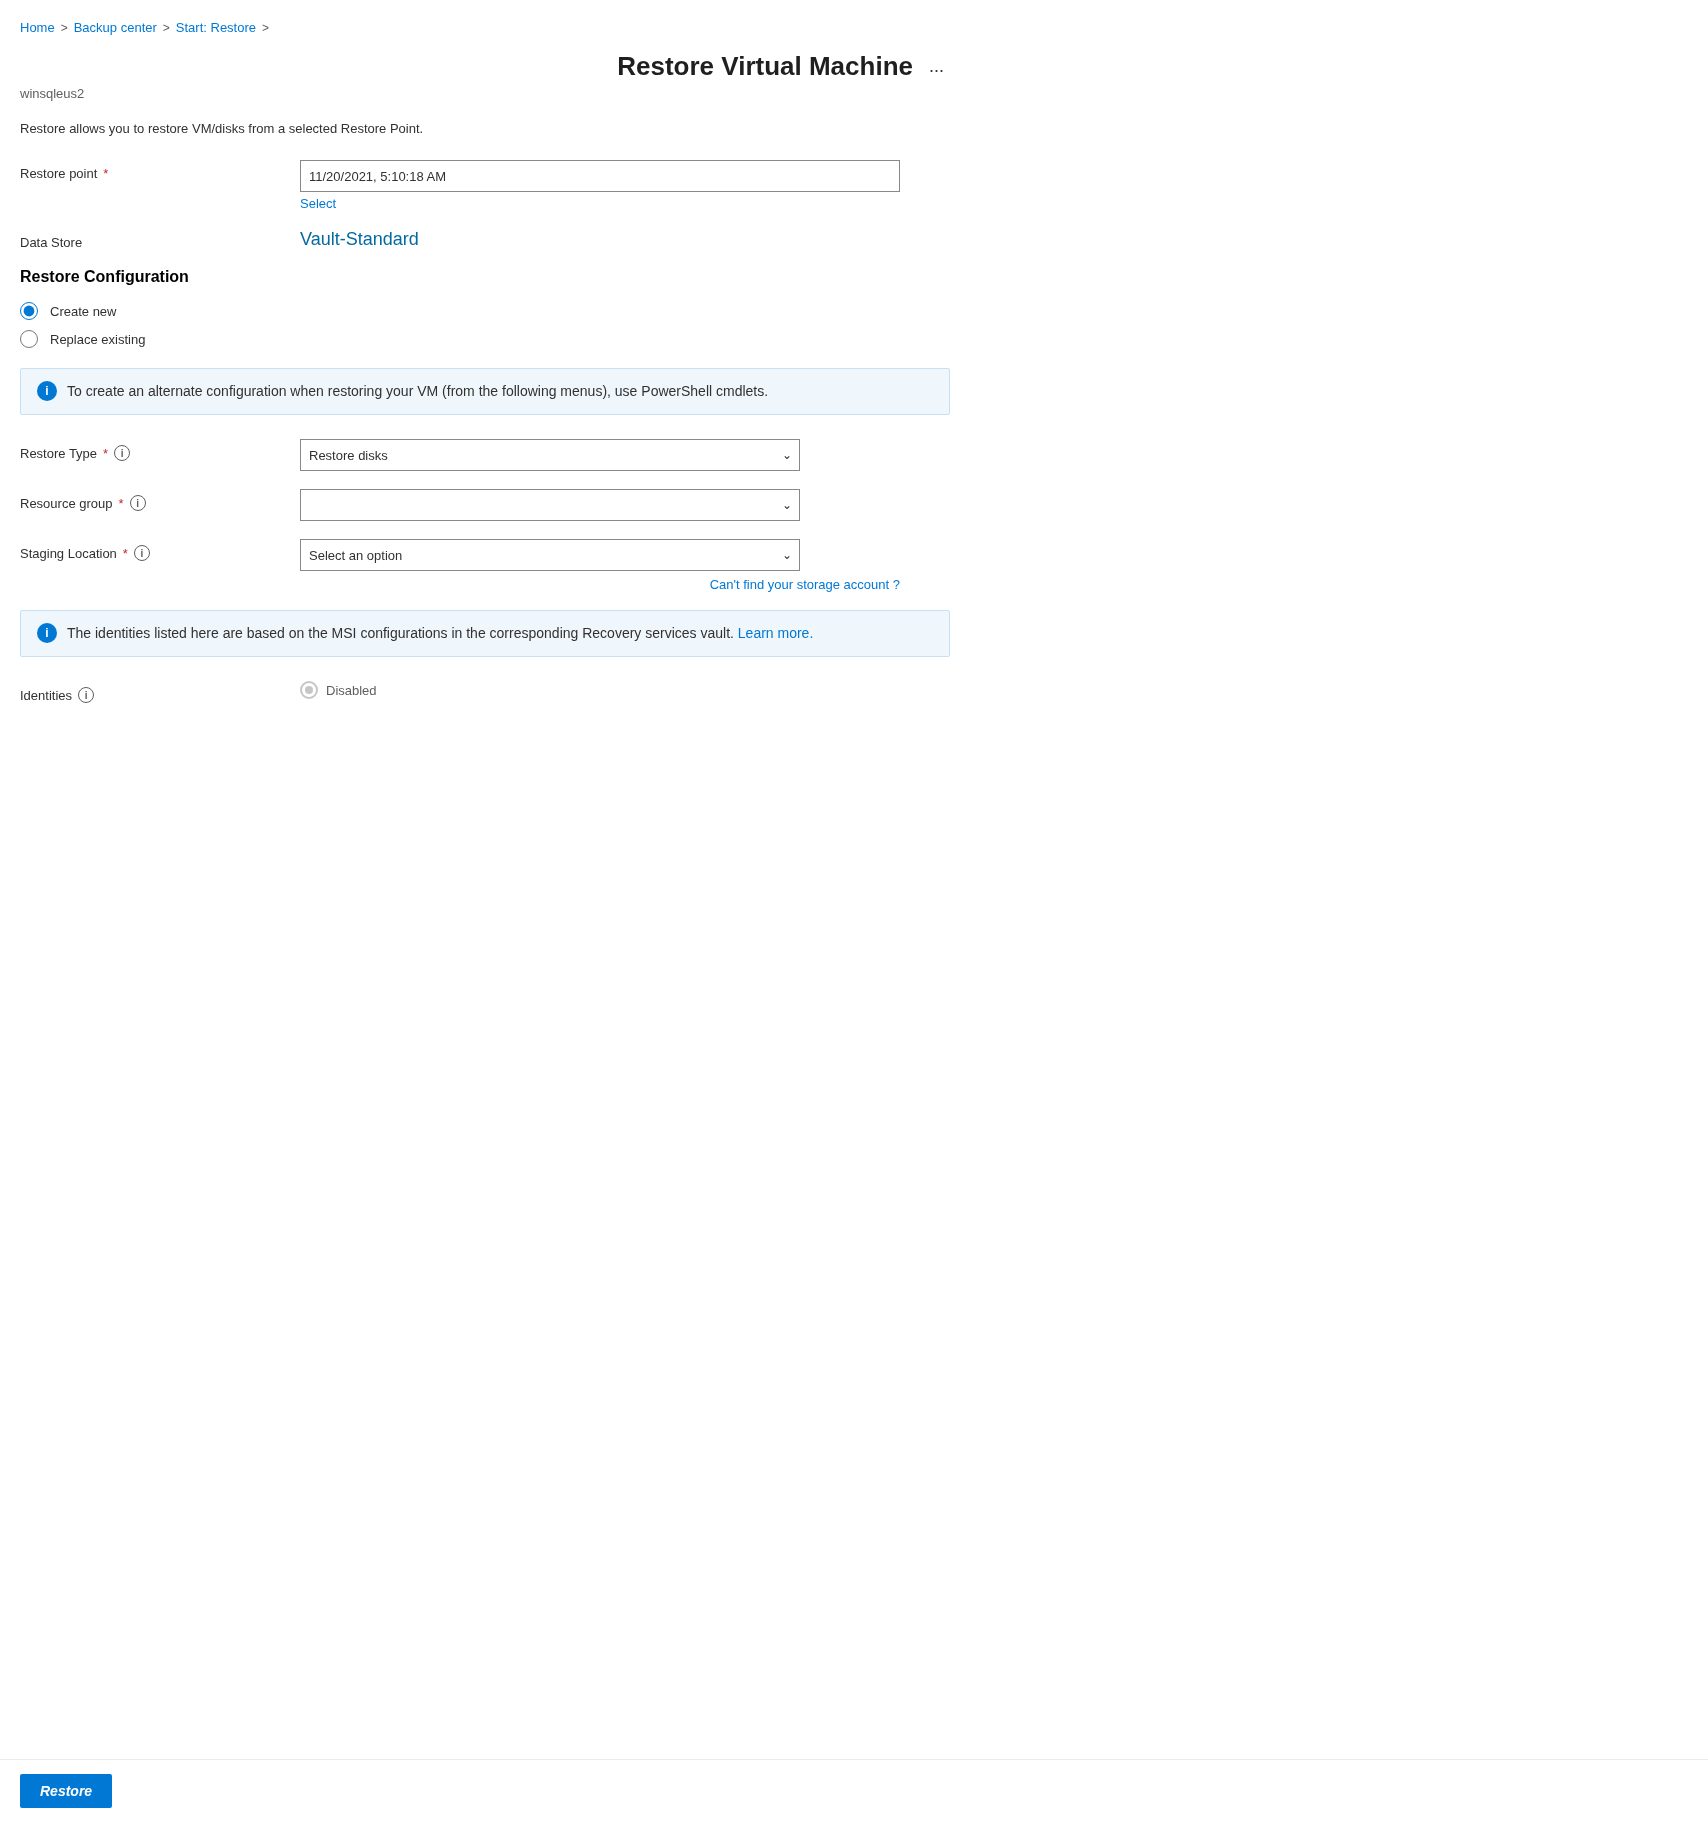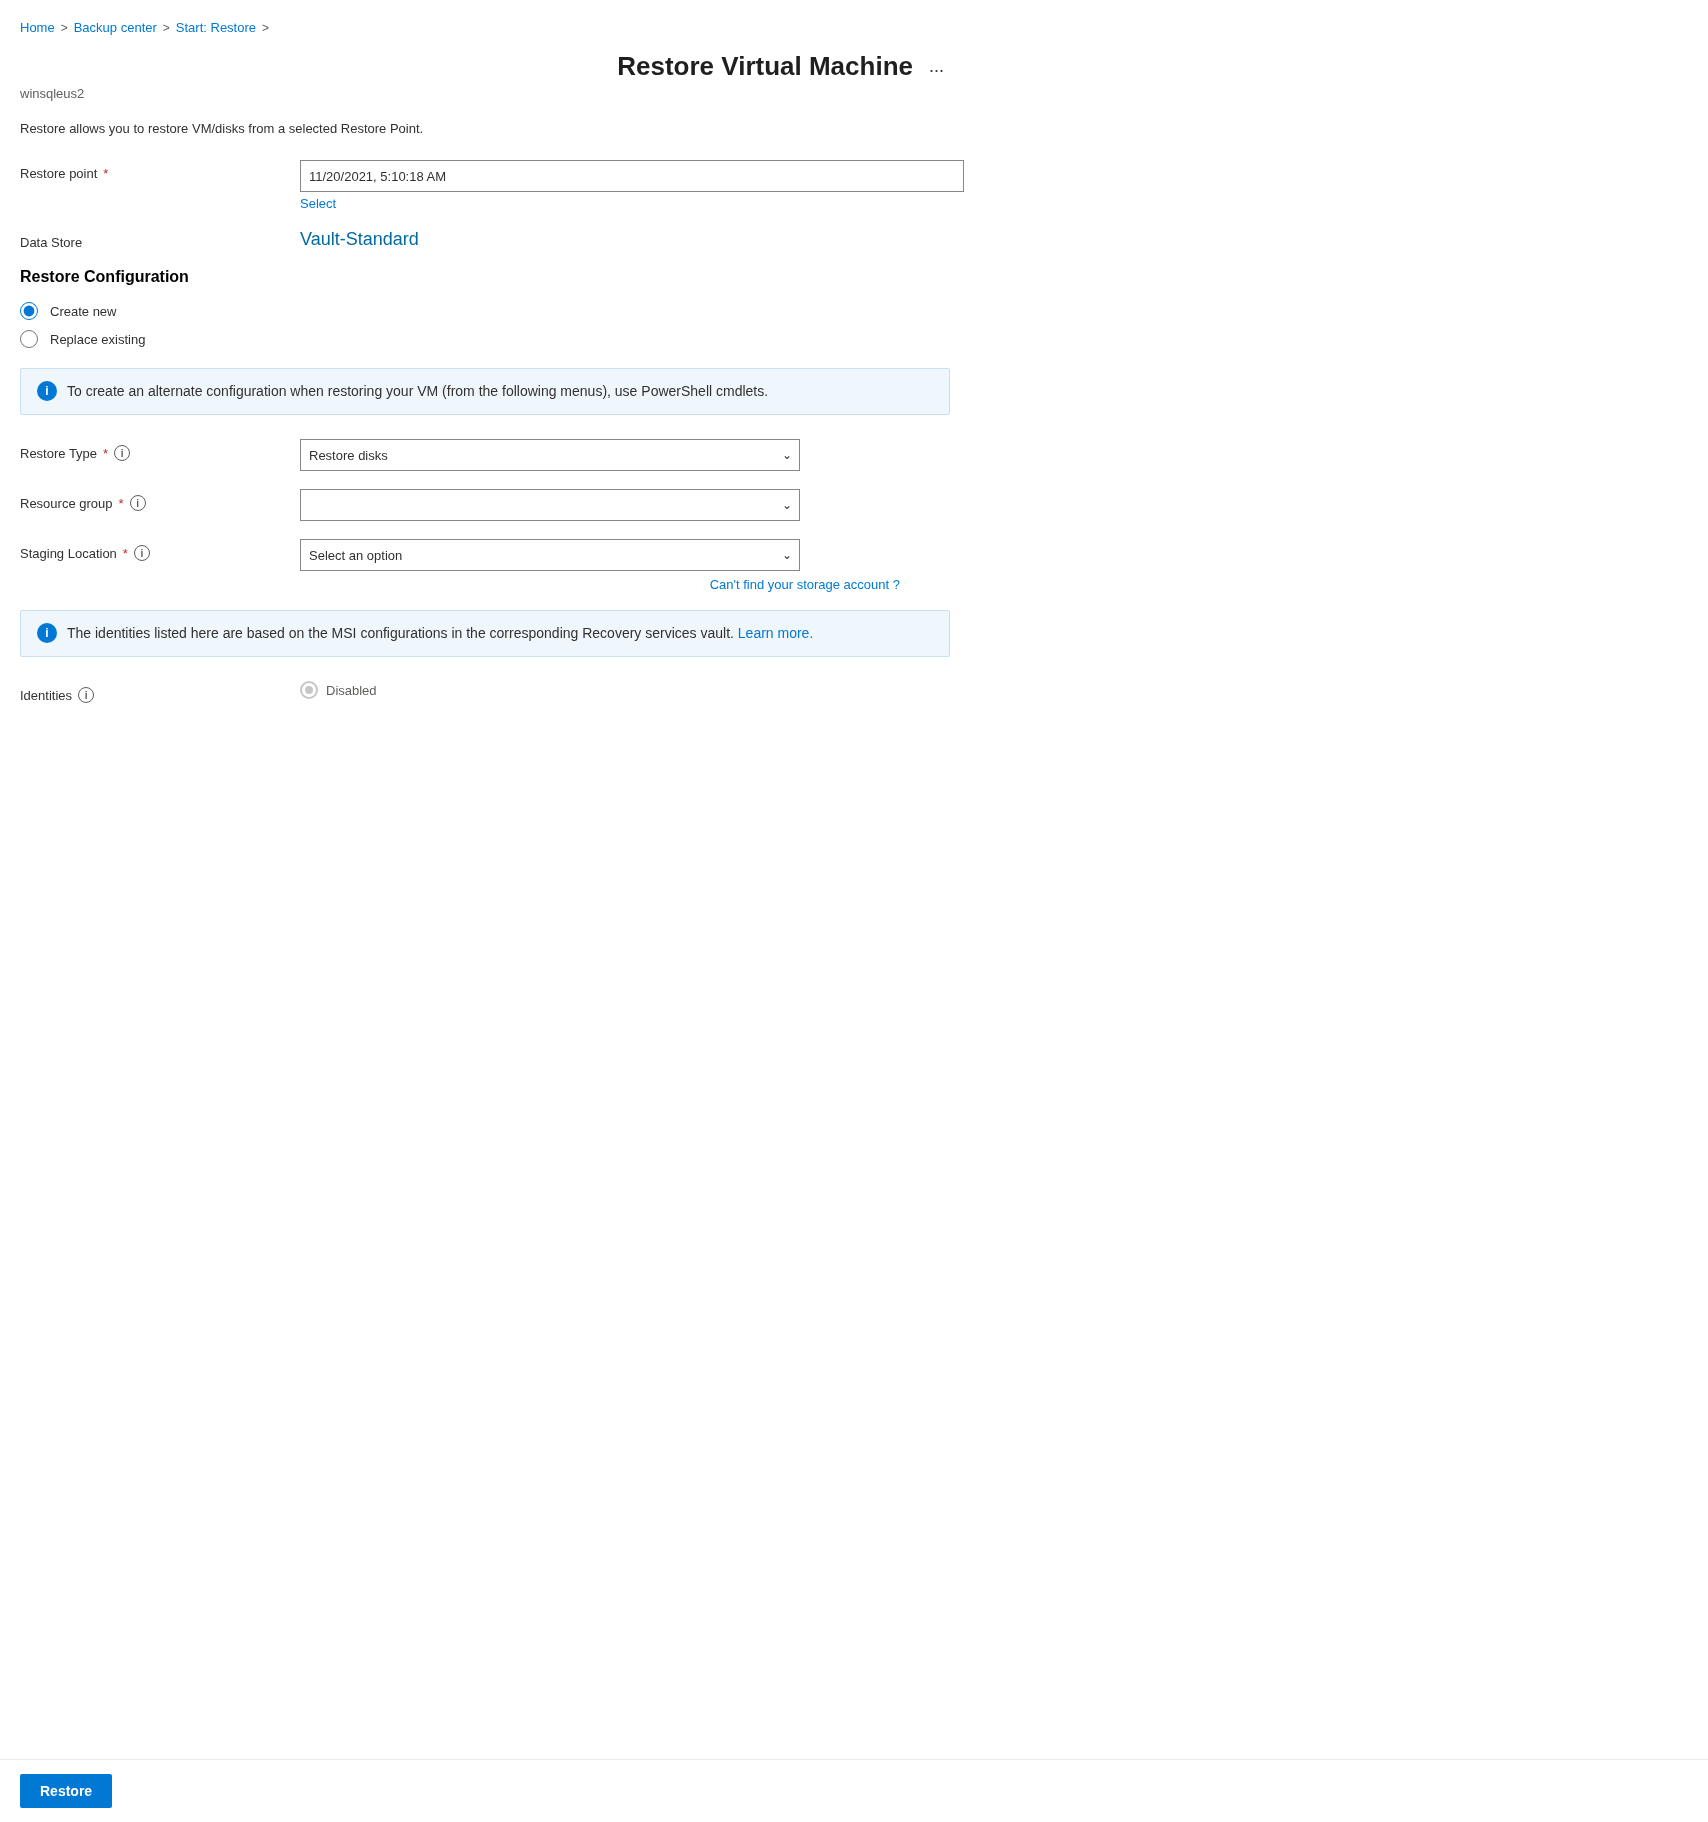--- a/index.html
+++ b/index.html
@@ -95,21 +95,21 @@
       color: #605e5c;
       font-size: 10px;
       font-weight: bold;
       cursor: default;
       margin-left: 2px;
     }
     .form-value {
       flex: 1;
     }
     .restore-point-input {
-      width: 664px;
+      width: 600px;
       height: 32px;
       border: 1px solid #8a8886;
       padding: 0 8px;
       font-size: 13px;
       color: #323130;
       outline: none;
       background: #fff;
     }
     .select-link {
       display: block;
@@ -251,20 +251,21 @@
     .restore-btn {
       background: #0078d4;
       color: #fff;
       border: none;
       padding: 6px 20px;
       font-size: 14px;
       font-weight: 600;
       cursor: pointer;
       border-radius: 2px;
       height: 34px;
+      font-style: italic;
     }
     .empty-dropdown {
       width: 100%;
       height: 32px;
       border: 1px solid #8a8886;
       background: #fff;
       padding: 0 32px 0 8px;
       font-size: 13px;
       color: #323130;
       appearance: none;

